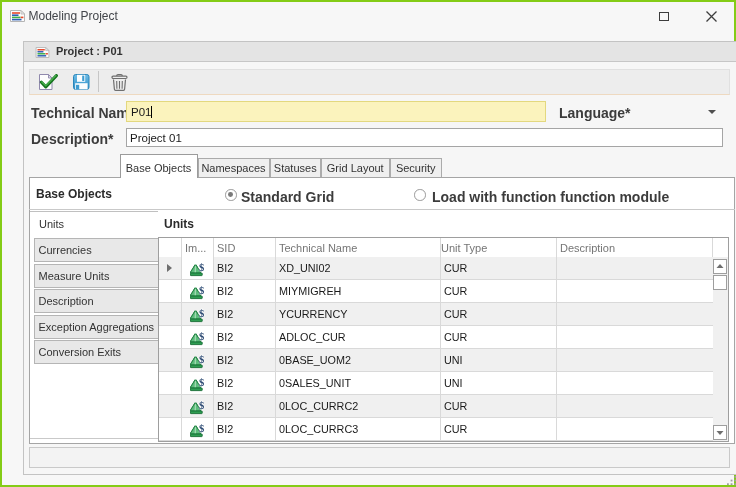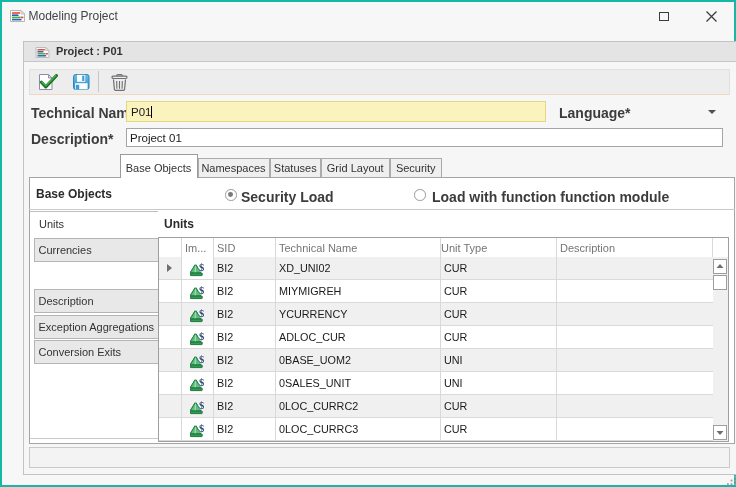--- a/index.html
+++ b/index.html
@@ -1,17 +1,17 @@
 <!DOCTYPE html>
 <html><head><meta charset="utf-8"><style>
 * { margin:0; padding:0; box-sizing:border-box; }
 html,body { width:736px; height:487px; overflow:hidden; }
 body { font-family:"Liberation Sans", sans-serif; font-size:11.5px; color:#333; position:relative; background:#fff; }
 .abs { position:absolute; }
-.window { position:absolute; left:0; top:0; width:736px; height:487px; background:#f7f7f7; border:2px solid #14b8a6; }
+.window { position:absolute; left:0; top:0; width:736px; height:487px; background:#f7f7f7; border:2px solid #84cc16; }
 .gb { position:absolute; left:9px; top:39px; width:715px; height:433.5px; border:1px solid #c3c3c3; background:#f6f6f6;margin-left:12px; }
 .tab { position:absolute; height:19px; background:#efefef; border:1px solid #ababab; border-bottom:none; font-size:11px; color:#333; text-align:center; padding-top:3px; }
 .tab.active { background:#fff; border-color:#9b9b9b; z-index:5; }
 .nav-item { position:absolute; left:9.5px; width:125px; height:24px; background:#e8e8e8; border:1px solid #b5b5b5; font-size:11px; color:#333; padding:5px 0 0 4px; white-space:nowrap; }
 .gh { position:absolute; top:3.5px; font-size:11px; color:#757575; white-space:nowrap; }
 .cell { position:absolute; top:4.5px; font-size:10.8px; color:#1a1a1a; white-space:nowrap; }
 .vline { position:absolute; width:1px; background:#d9d9d9; }
 .lbl { position:absolute; font-size:14px; color:#3c3c3c; white-space:nowrap;font-weight:bold; }
 .sbtn { position:absolute; left:0; width:14.5px; height:15px; background:#fff; border:1px solid #9e9e9e; }
 </style></head><body>
@@ -79,26 +79,27 @@
 <div class="tab" style="left:173.5px;top:116px;width:72px">Namespaces</div>
 <div class="tab" style="left:245.5px;top:116px;width:51.5px">Statuses</div>
 <div class="tab" style="left:297px;top:116px;width:68.5px">Grid Layout</div>
 <div class="tab" style="left:365.5px;top:116px;width:52.5px">Security</div>
 <div class="abs" style="left:4.5px;top:135px;width:706.5px;height:267px;background:#fff;border:1px solid #a5a5a5"></div>
 <div class="abs" style="left:96.5px;top:135px;width:76px;height:2px;background:#fff;z-index:6"></div>
 <div class="abs" style="left:12px;top:144.5px;font-weight:bold;font-size:12px;color:#2b2b2b;z-index:7">Base Objects</div>
 <div class="abs" style="left:201px;top:147px;width:11.5px;height:11.5px;border:1.2px solid #9a9a9a;border-radius:50%;background:#fff;z-index:7">
         <div style="position:absolute;left:2.2px;top:2.2px;width:4.8px;height:4.8px;border-radius:50%;background:#7a7a7a"></div>
       </div>
-<div class="lbl" style="left:217px;top:146.5px;z-index:7">Security Load</div>
+<div class="lbl" style="left:217px;top:146.5px;z-index:7">Standard Grid</div>
 <div class="abs" style="left:390px;top:147px;width:11.5px;height:11.5px;border:1.2px solid #9a9a9a;border-radius:50%;background:#fff;z-index:7"></div>
 <div class="lbl" style="left:408px;top:146.5px;z-index:7">Load with function function module</div>
 <div class="abs" style="left:5px;top:167px;width:706px;height:1px;background:#c9c9c9;z-index:7"></div>
 <div class="abs" style="left:5.5px;top:169px;width:128.5px;height:25px;background:#fff;border-top:1px solid #c0c0c0;font-size:11px;color:#333;padding:6px 0 0 9.5px;z-index:7">Units</div>
 <div class="nav-item" style="top:195.9px;z-index:7">Currencies</div>
+<div class="nav-item" style="top:221.5px;z-index:7">Measure Units</div>
 <div class="nav-item" style="top:247.1px;z-index:7">Description</div>
 <div class="nav-item" style="top:298.3px;z-index:7">Conversion Exits</div>
 <div class="nav-item" style="top:272.7px;z-index:7">Exception Aggregations</div>
 <div class="abs" style="left:5.5px;top:395.5px;width:128.5px;height:1px;background:#c9c9c9;z-index:7"></div>
 <div class="abs" style="left:140px;top:174.5px;font-weight:bold;font-size:12px;color:#2b2b2b;z-index:7">Units</div>
 <div class="abs" style="left:133.5px;top:195px;width:571.5px;height:205px;border:1px solid #9e9e9e;background:#fff;z-index:8">
 <div class="gh" style="left:26.5px">Im...</div>
 <div class="gh" style="left:58.5px">SID</div>
 <div class="gh" style="left:120.5px">Technical Name</div>
 <div class="gh" style="left:282.5px">Unit Type</div>

